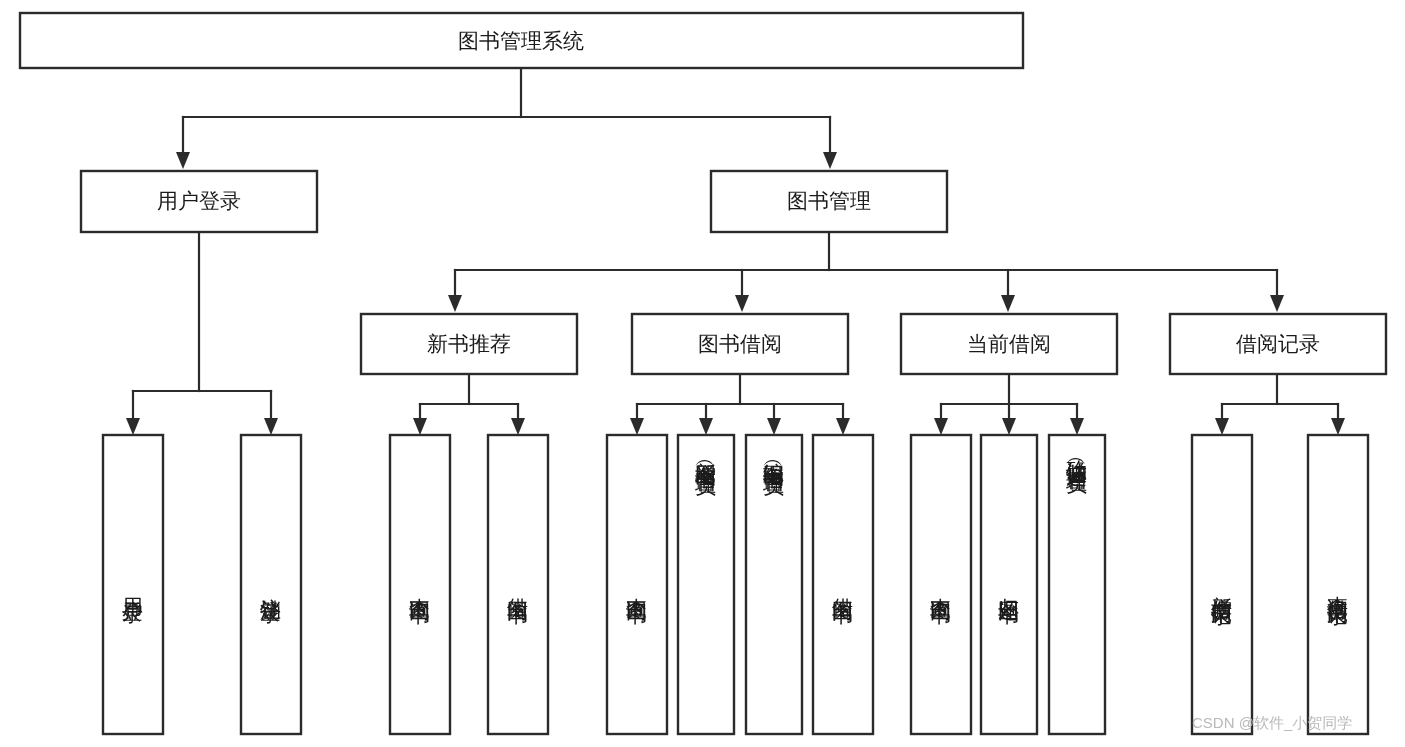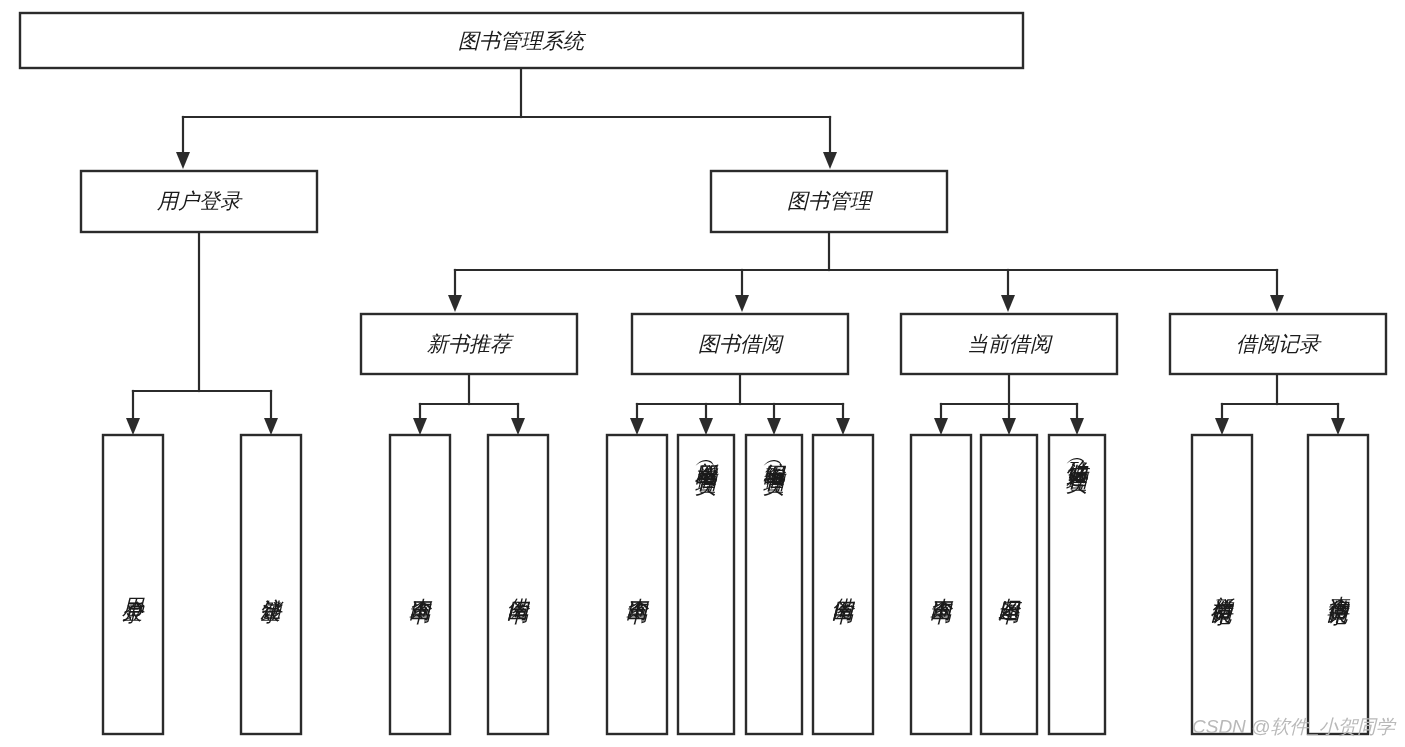--- a/index.html
+++ b/index.html
@@ -11,21 +11,20 @@
     width: 1405px;
     height: 747px;
     font-family: "Liberation Sans", "DejaVu Sans", sans-serif;
     overflow: hidden;
     position: relative;
   }
   #diagram-root {
     position: relative;
     width: 1405px;
     height: 572px;
-    font-style: italic;
   }
   svg.flowchart {
     position: absolute;
     left: 0;
     top: 0;
     width: 1405px;
     height: 747px;
     display: block;
   }
   .node-box {
@@ -62,21 +61,21 @@
     letter-spacing: 2px;
     display: flex;
     align-items: center;
     justify-content: center;
     white-space: nowrap;
     user-select: none;
   }
   .watermark {
     position: absolute;
     font-family: "Liberation Sans", "DejaVu Sans", sans-serif;
-    font-size: 19px;
+    font-size: 15px;
     color: #b9b9b9;
     white-space: nowrap;
     user-select: none;
   }
 </style>
 </head>
 <body>
 
 <div id="diagram-root">
 

